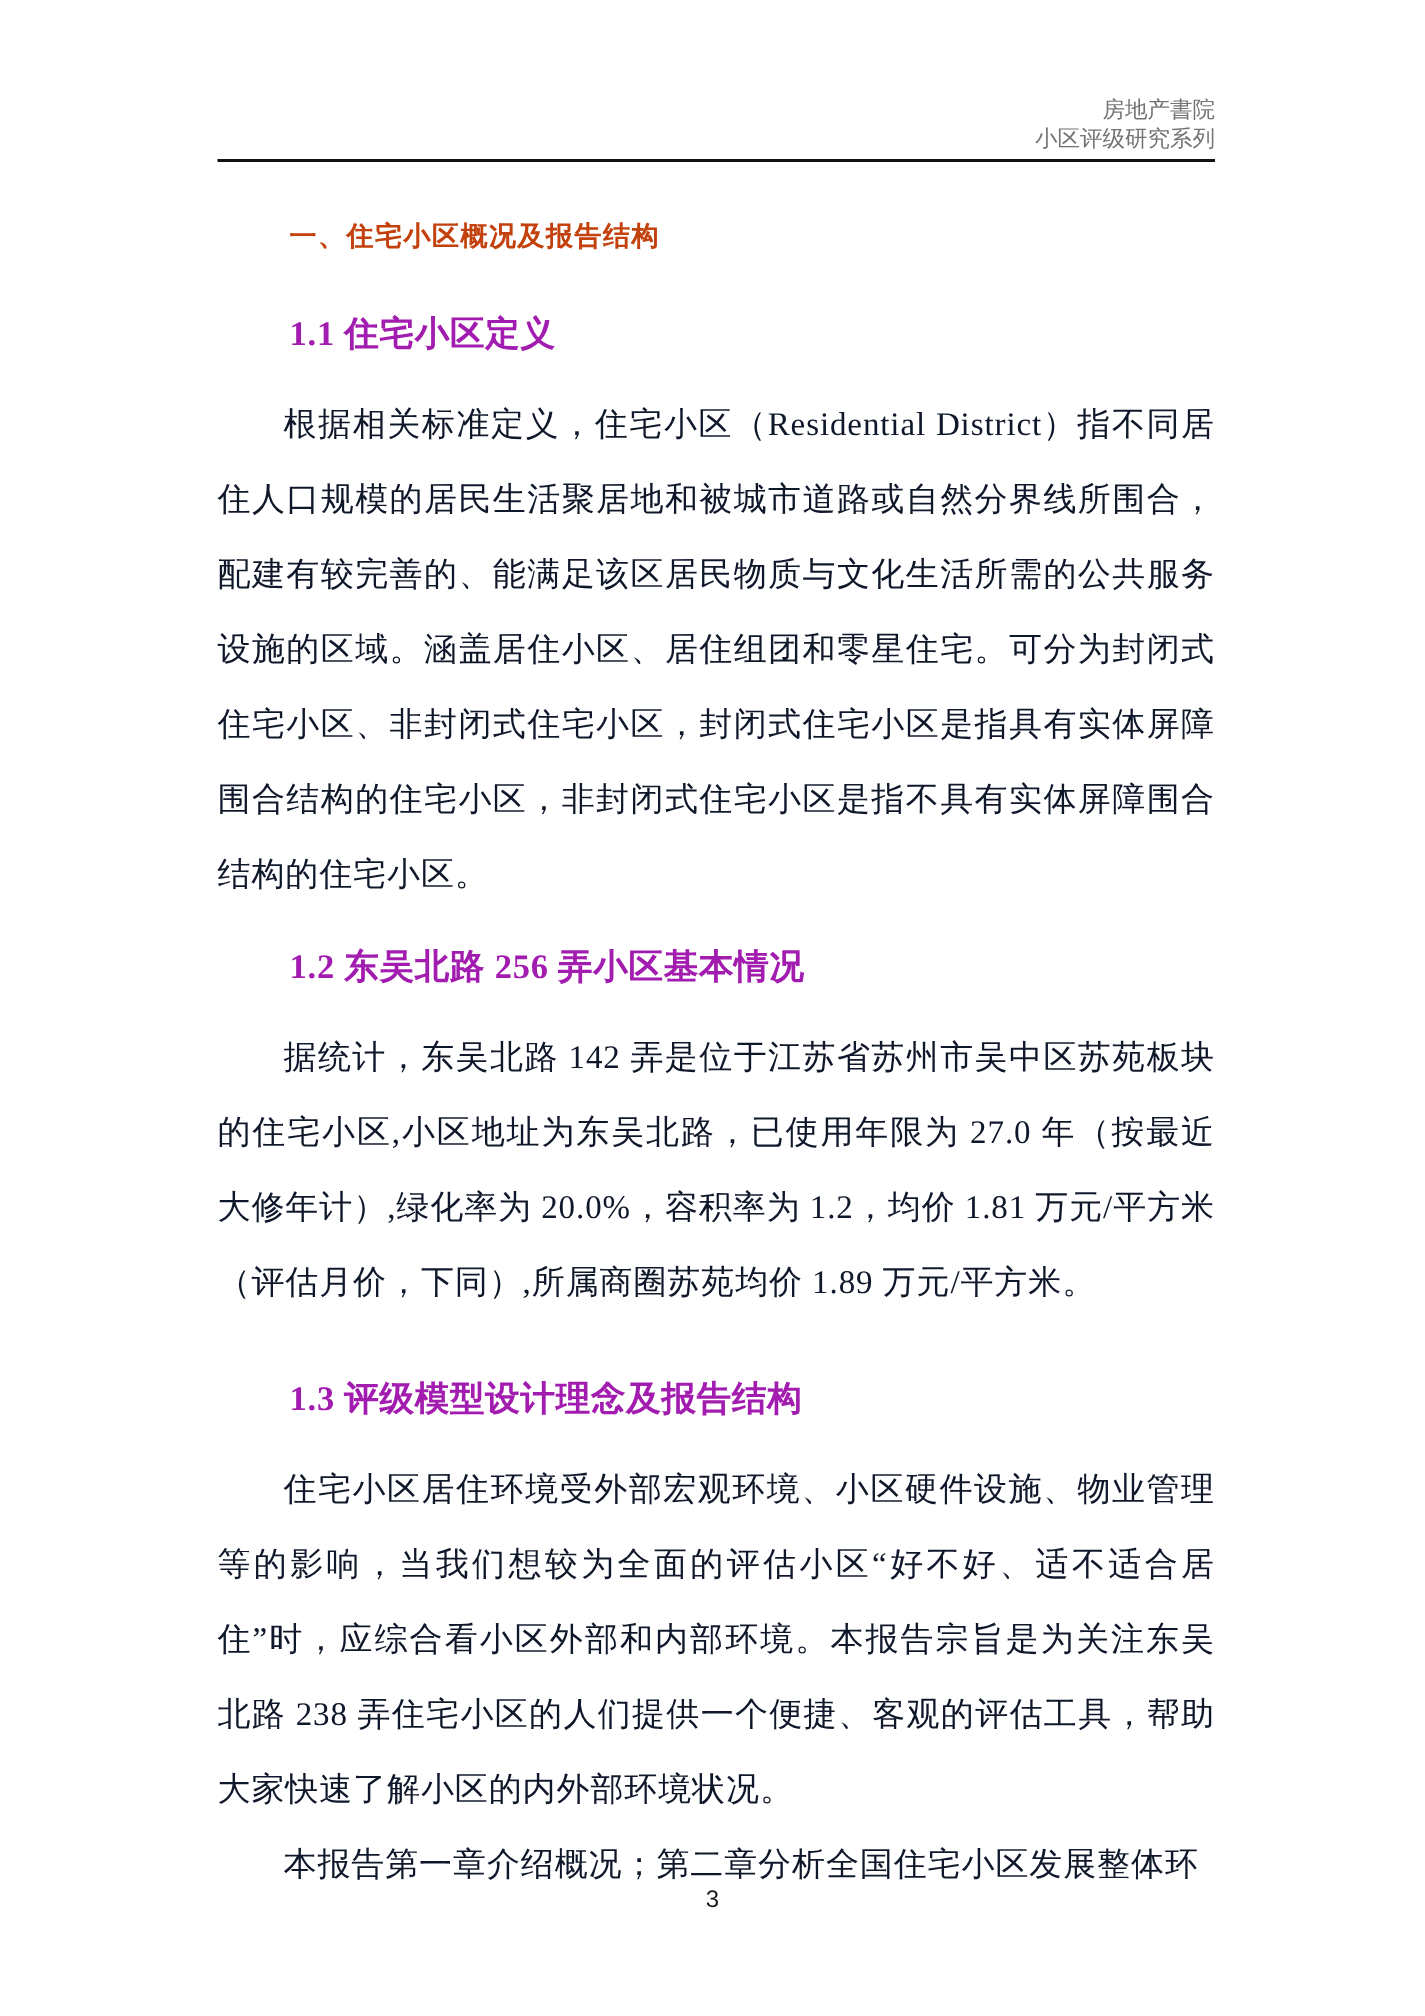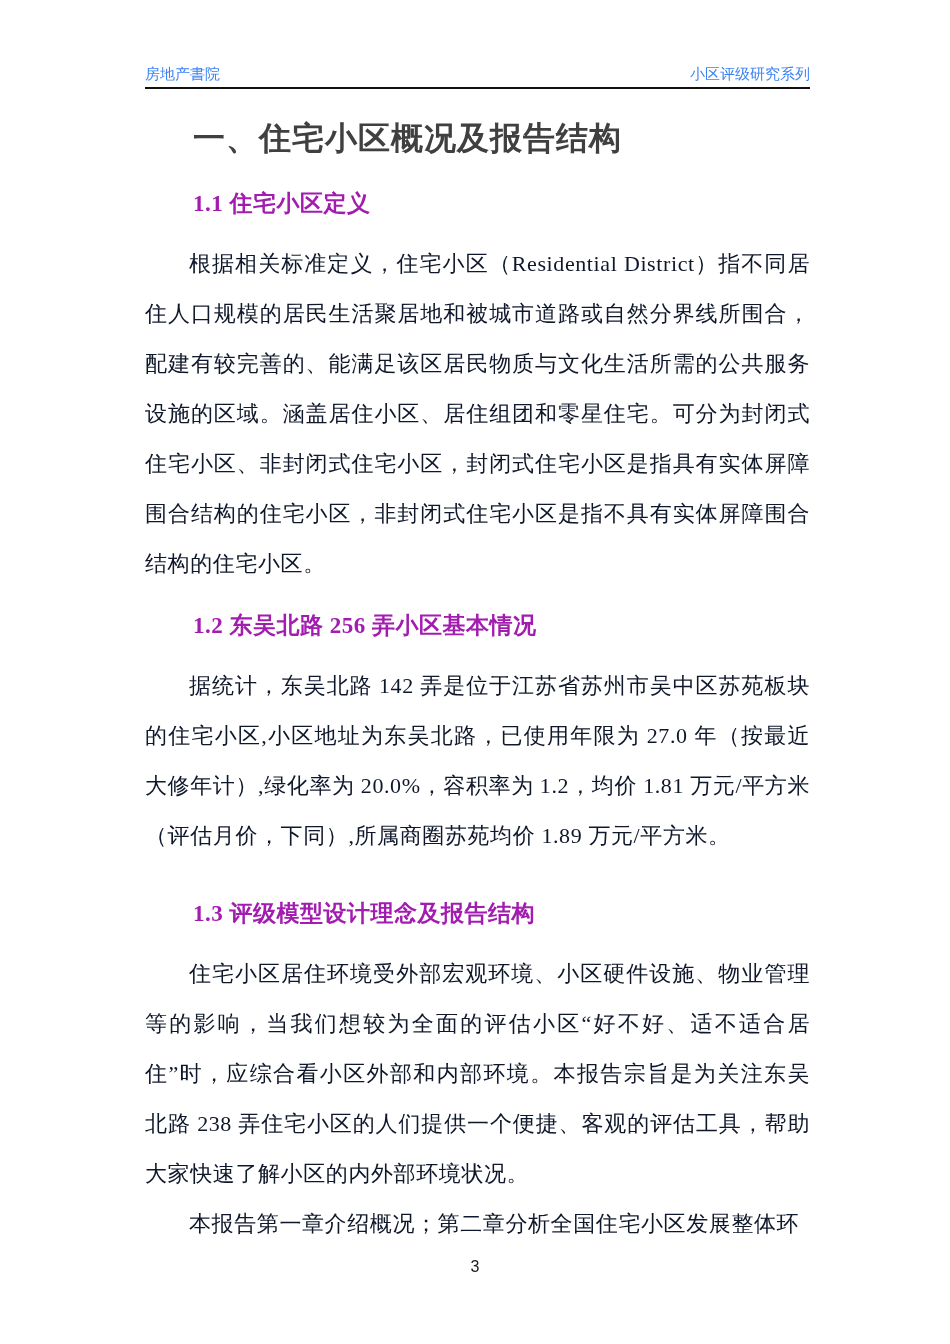--- a/index.html
+++ b/index.html
@@ -21,29 +21,30 @@
     width: 665px;
   }
   .doc-header {
     margin-top: 64px;
     display: flex;
     justify-content: space-between;
     align-items: flex-end;
     font-family: "Liberation Sans", "DejaVu Sans", sans-serif;
     font-size: 15px;
     line-height: 19px;
-    color: #3b82f6;
+    color: #737373;
     padding-bottom: 4px;
     border-bottom: 2px solid #111111;
+    flex-direction: column;
   }
   h1.doc-title {
     font-family: "Liberation Serif", "DejaVu Serif", serif;
-    font-size: 32px;
+    font-size: 18px;
     font-weight: 700;
-    color: #404040;
+    color: #c2410c;
     margin: 32px 0 0 48px;
     line-height: 34px;
     letter-spacing: 1px;
   }
   h2.sec-heading {
     font-family: "Liberation Serif", "DejaVu Serif", serif;
     font-size: 23px;
     font-weight: 700;
     color: #a21caf;
     margin: 0 0 0 48px;

